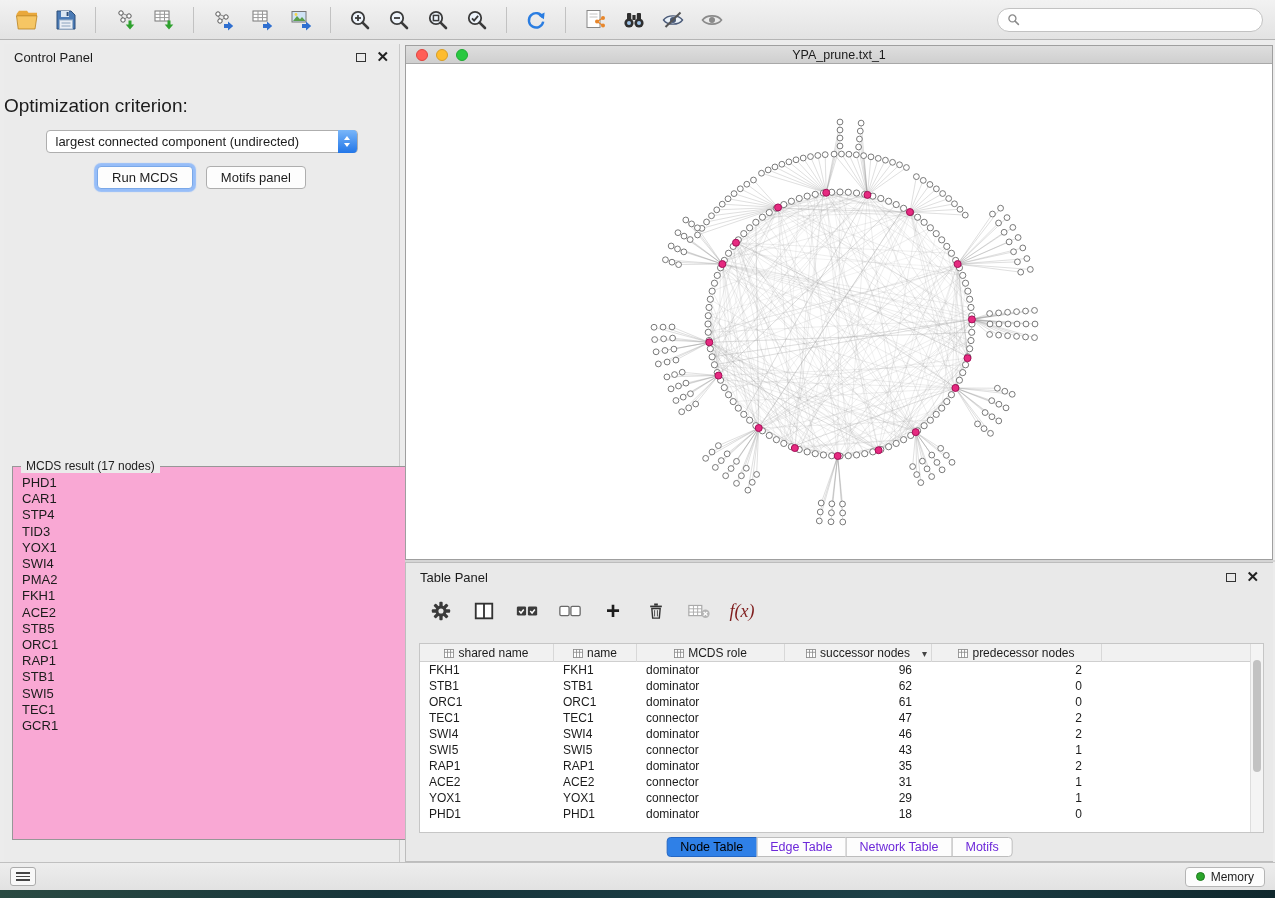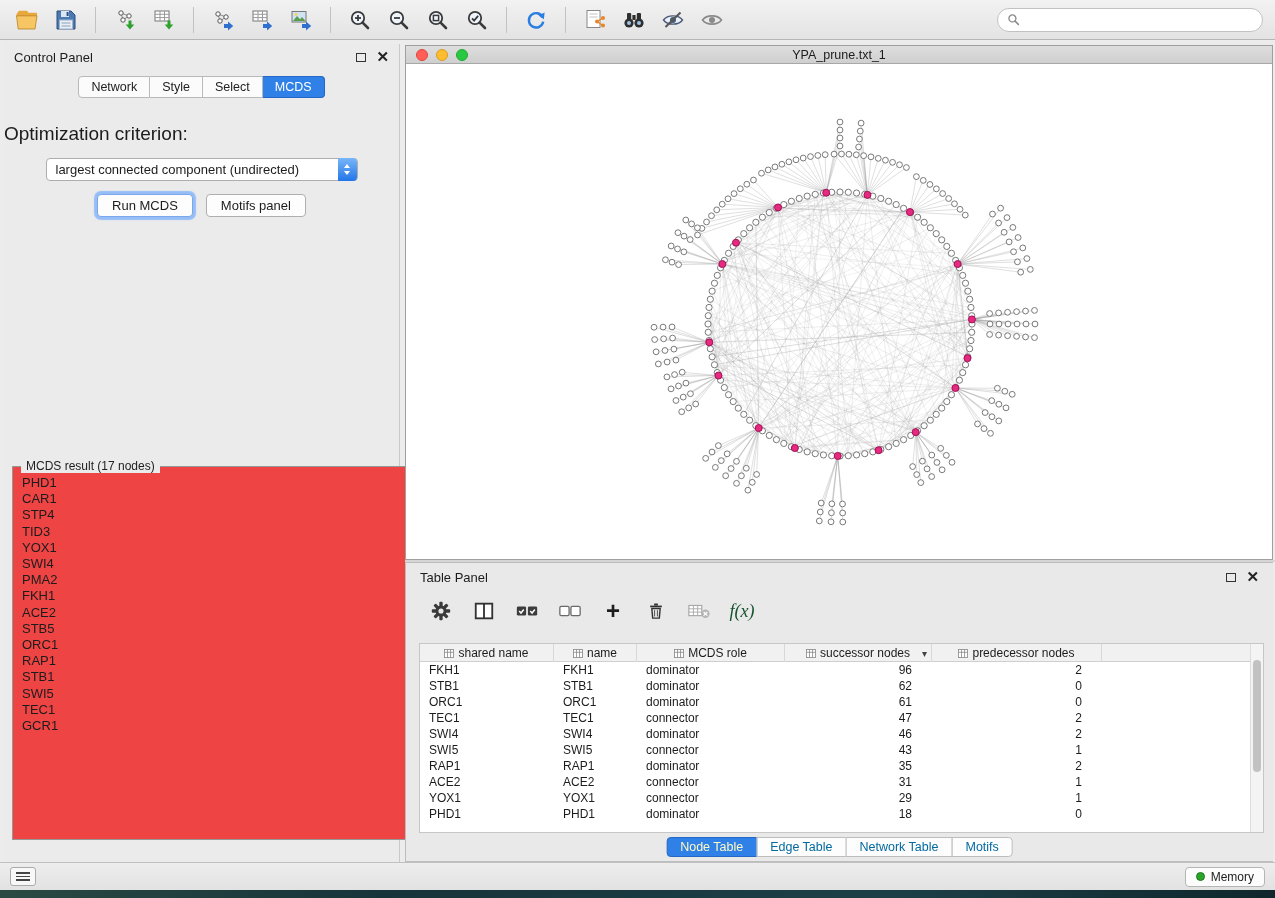--- a/index.html
+++ b/index.html
@@ -28,53 +28,53 @@
 .ctab.active{background:#2f80e7;border-color:#2567c4;color:#fff}
 .opt-label{text-align:left;margin-top:25px;font-size:19px}
 .dropdown{position:relative;margin:13px auto 0;width:312px;height:23px;background:#fff;border:1px solid #aeaeae;border-radius:4px;display:flex;align-items:center;padding-left:9px;font-size:13px}
 .dd-stepper{position:absolute;right:0;top:-1px;bottom:-1px;width:19px;border-radius:0 4px 4px 0;background:linear-gradient(#79b6f9,#2276e8);display:flex;flex-direction:column;align-items:center;justify-content:center;gap:3px}
 .dd-stepper i{display:block;width:0;height:0;border-left:3.5px solid transparent;border-right:3.5px solid transparent}
 .dd-up{border-bottom:4px solid #fff}
 .dd-down{border-top:4px solid #fff}
 .btn-row{display:flex;justify-content:center;gap:13px;margin-top:13px}
 .pbtn{height:23px;padding:0 14px;font-size:13px;background:#fdfdfd;border:1px solid #aeaeae;border-radius:4px;display:flex;align-items:center}
 .pbtn.default{box-shadow:0 0 1px 3px rgba(105,165,255,.65);border-color:#7aa8e8}
-.mcds-box{position:absolute;left:8px;top:422px;width:436px;height:374px;border:1px solid #979797;background:#ef4444}
+.mcds-box{position:absolute;left:8px;top:422px;width:436px;height:374px;border:1px solid #979797;background:#f9a8d4}
 .mcds-legend{position:absolute;top:-8px;left:8px;background:#ebebeb;padding:0 5px;font-size:12px;color:#222}
 .mcds-list{position:absolute;inset:8px 2px 2px 2px;overflow:hidden;padding-left:7px}
 .mcds-item{font-size:13px;line-height:16.2px}
 
 
 .network-window{position:absolute;left:405px;top:45px;width:868px;height:515px;background:#fff;border:1px solid #9f9f9f}
 .nw-titlebar{height:18px;background:linear-gradient(#dedede,#cfcfcf);border-bottom:1px solid #a8a8a8;position:relative;display:flex;align-items:center;justify-content:center;font-size:12.5px}
 .lights{position:absolute;left:10px;top:3px;display:flex;gap:8px}
 .light{width:12px;height:12px;border-radius:50%}
 .net-canvas{position:absolute;left:0;top:18px;right:0;bottom:0;background:#fff}
 
 
 .table-panel{position:absolute;left:405px;top:562px;width:868px;height:300px;background:#e9e9e9;border:1px solid #bdbdbd;border-right:none}
 .tp-header{height:28px;display:flex;align-items:center;padding:0 14px;font-size:13px}
 .tp-toolbar{position:absolute;top:30px;left:22px;height:36px;display:flex;align-items:center;gap:17px}
 .tico{width:26px;height:26px;display:flex;align-items:center;justify-content:center}
 .plus-glyph{font-size:24px;font-weight:bold;color:#1d1d1d;line-height:20px}
-.fx-glyph{font-family:"Liberation Serif",serif;font-style:italic;font-size:18px;color:#14532d}
+.fx-glyph{font-family:"Liberation Serif",serif;font-style:italic;font-size:18px;color:#7f1d1d}
 .table-wrap{position:absolute;left:13px;top:80px;width:845px;height:190px;background:#fff;border:1px solid #c6c6c6;overflow:hidden}
 .thead{display:flex;height:18px;background:#f1f1f1;border-bottom:1px solid #cfcfcf}
 .th{position:relative;display:flex;align-items:center;justify-content:center;gap:4px;font-size:12px;border-right:1px solid #d8d8d8;height:18px}
 .th .chev{position:absolute;right:4px;font-size:10px;color:#444}
 .trow{display:flex;height:16px;align-items:center}
 .td{font-size:12px;padding-left:9px;height:16px;line-height:16px;white-space:nowrap;overflow:hidden}
 .td.num{text-align:right;padding-left:0;padding-right:20px}
 .vscroll{position:absolute;right:0;top:0;bottom:0;width:13px;background:#f4f4f4;border-left:1px solid #ddd}
 .vthumb{position:absolute;left:2px;right:2px;top:16px;height:112px;background:#c2c2c2;border-radius:5px}
 .tp-tabs{position:absolute;top:274px;left:50%;transform:translateX(-50%);display:flex}
-.ttab{font-size:12.5px;padding:2px 13px;background:#fdfdfd;border:1px solid #bdbdbd;margin-left:-1px;color:#0369a1}
+.ttab{font-size:12.5px;padding:2px 13px;background:#fdfdfd;border:1px solid #bdbdbd;margin-left:-1px;color:#6d28d9}
 .ttab:first-child{border-radius:4px 0 0 4px;margin-left:0}
 .ttab:last-child{border-radius:0 4px 4px 0}
-.ttab.active{background:#2f80e7;border-color:#2567c4;color:#fef9c3}
+.ttab.active{background:#2f80e7;border-color:#2567c4;color:#000000}
 
 
 .h-splitter{position:absolute;left:405px;top:560px;width:870px;height:2px;background:#d5d5d5}
 .status-bar{position:absolute;left:0;right:0;top:862px;height:28px;background:linear-gradient(#ededed,#e2e2e2);border-top:1px solid #c0c0c0;display:flex;align-items:center;padding:0 10px}
 .list-btn{width:26px;height:19px;border:1px solid #ababab;border-radius:3px;background:#f8f8f8;display:flex;flex-direction:column;justify-content:center;gap:2px;padding:0 5px}
 .list-btn i{display:block;height:1.6px;background:#444}
 .memory-btn{margin-left:auto;height:20px;border:1px solid #b5b5b5;border-radius:4px;background:#fcfcfc;display:flex;align-items:center;gap:6px;padding:0 10px;font-size:12px}
 .mem-dot{width:9px;height:9px;border-radius:50%;background:#2aa52a;border:1px solid #1d7a1d}
 .desktop-strip{position:absolute;left:0;right:0;bottom:0;height:8px;background:linear-gradient(90deg,#2a4a42,#16343a 30%,#1d4047 70%,#0f272c)}
 </style>
@@ -259,26 +259,20 @@
   </div>
 
   <div class="control-panel">
     <div class="cp-header">
       <span>Control Panel</span>
       <span class="panel-icons">
         <span class="float-icon"></span>
         <span class="close-icon">✕</span>
       </span>
     </div>
-    <div class="ctabs">
-          <div class="ctab">Network</div>
-          <div class="ctab">Style</div>
-          <div class="ctab">Select</div>
-          <div class="ctab active">MCDS</div>
-        </div>
     <div class="opt-label">Optimization criterion:</div>
     <div class="dropdown">
       <span>largest connected component (undirected)</span>
       <span class="dd-stepper">
             <i class="dd-up"></i>
             <i class="dd-down"></i>
           </span>
     </div>
     <div class="btn-row">
       <div class="pbtn default">Run MCDS</div>

